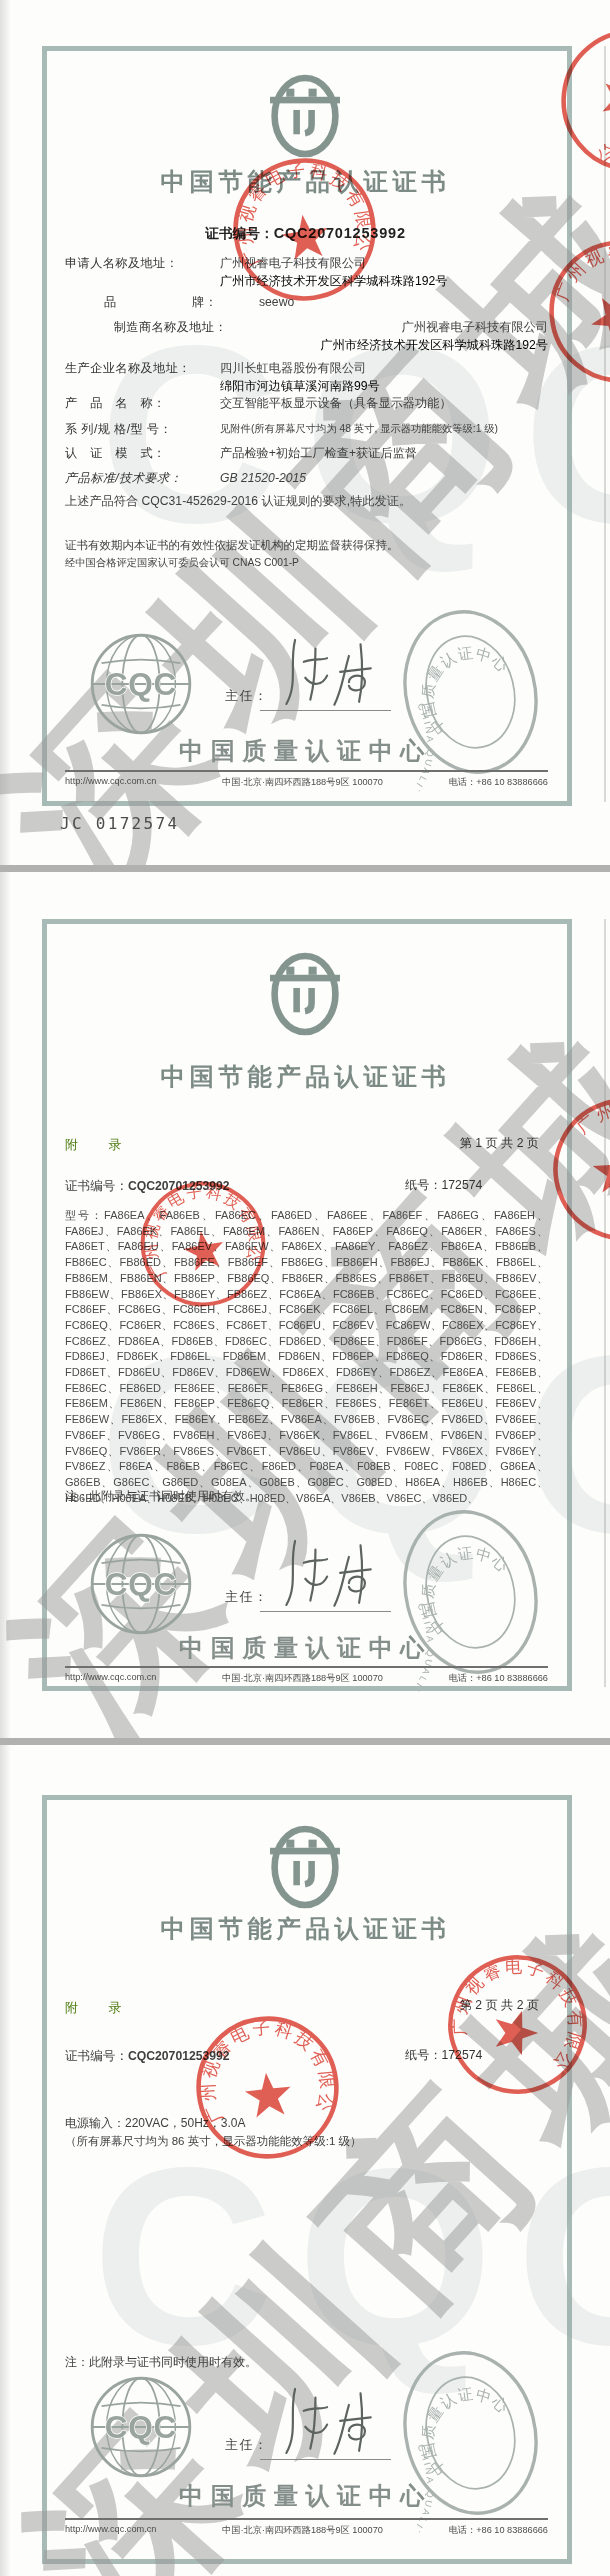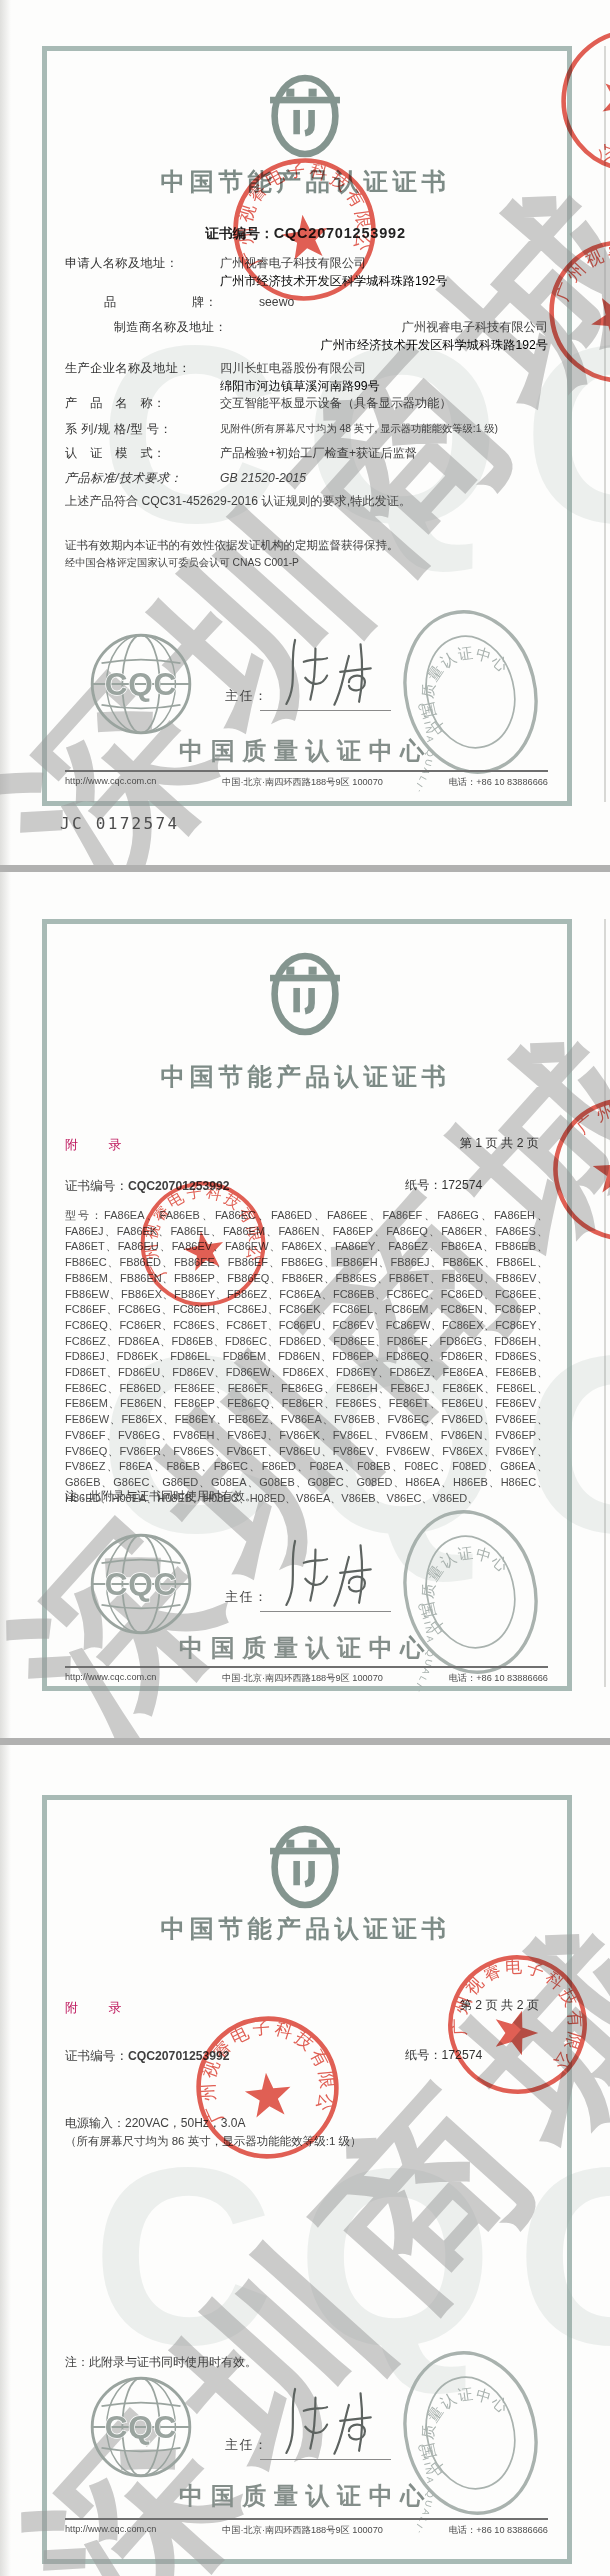--- a/index.html
+++ b/index.html
@@ -34,21 +34,21 @@
   .certno-line .lbl{font-size:13.7px;}
   .certno-line .num{font-size:14.5px;letter-spacing:0.8px;}
   
   .row{position:absolute;left:65px;width:483px;font-size:12.2px;line-height:18.3px;}
   .row .lbl{display:inline-block;width:155px;vertical-align:top;color:#333;letter-spacing:0.4px;}
   .row .val{display:inline-block;width:321px;vertical-align:top;color:#3f3f3f;}
   .row .val2{margin-left:155px;color:#000000;}
   .row.small .val{font-size:10.3px;}
   .wide{position:absolute;left:65px;width:483px;color:#3f3f3f;}
   
-  .apx-label{position:absolute;left:65px;font-size:13px;letter-spacing:1.5px;color:#be185d;}
+  .apx-label{position:absolute;left:65px;font-size:13px;letter-spacing:1.5px;color:#4d7c0f;}
   .apx-right{position:absolute;left:344px;width:195px;text-align:right;font-size:12.2px;color:#333;}
   .models{position:absolute;left:65px;width:483px;font-size:11px;line-height:15.7px;
     text-align:justify;color:#4a4a4a;word-break:break-word;}
   
   .globe{position:absolute;width:122px;height:122px;color:#9aa49f;}
   .director{position:absolute;font-size:13px;color:#444;letter-spacing:1.5px;}
   .sig{position:absolute;width:134px;height:73px;color:#5d6360;}
   .sig-line{position:absolute;width:131px;height:0.8px;background:#8a8a8a;}
   .gray-seal{position:absolute;width:149px;height:170px;color:#a2aca8;opacity:.92;
     transform:rotate(-14deg) scaleY(1.04);}

